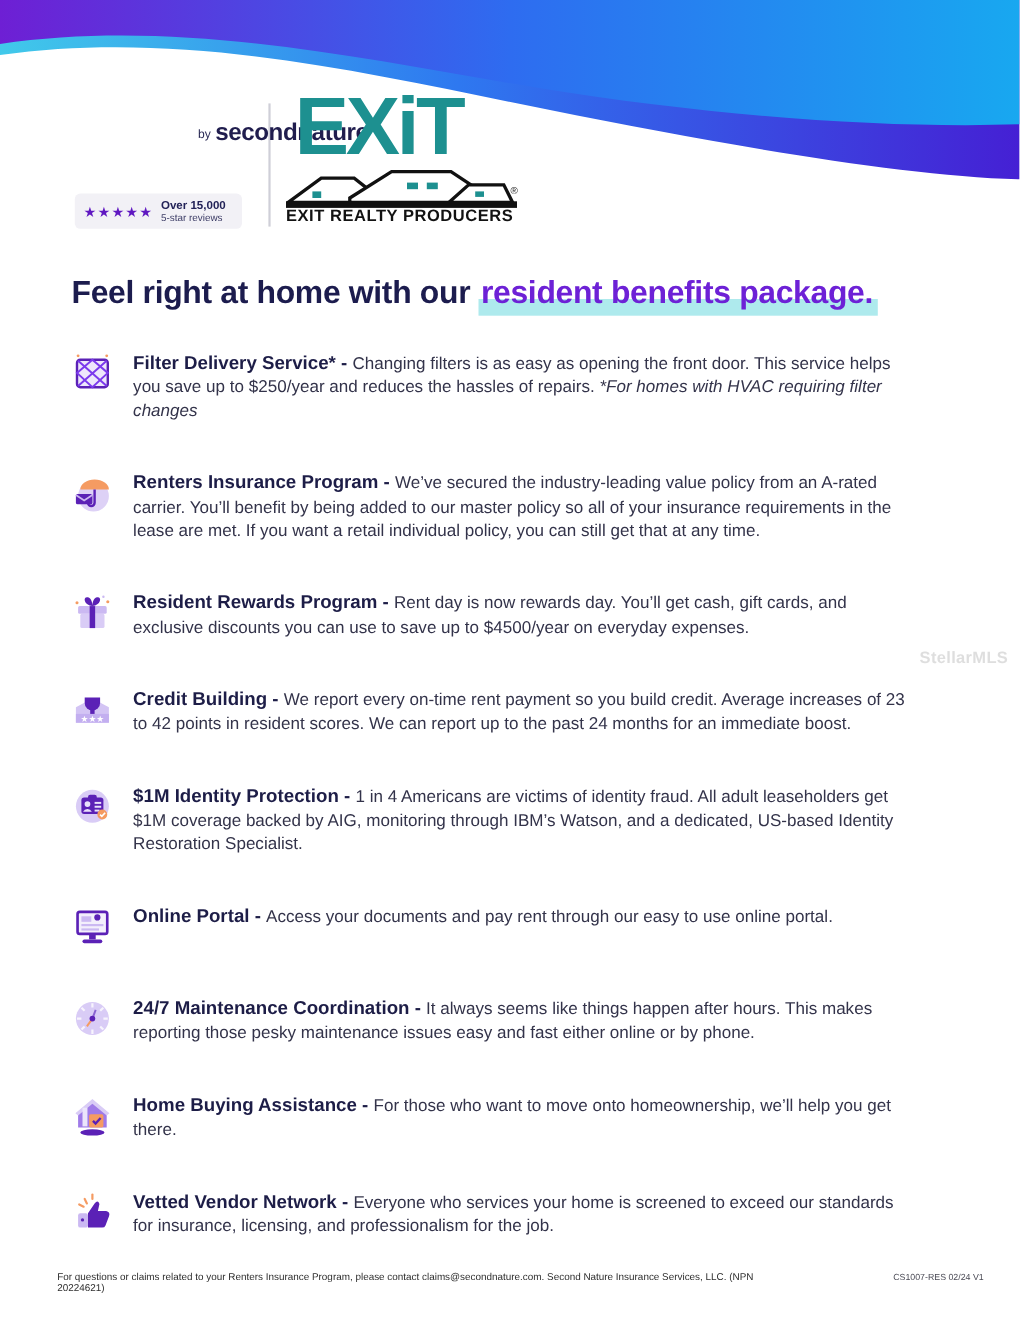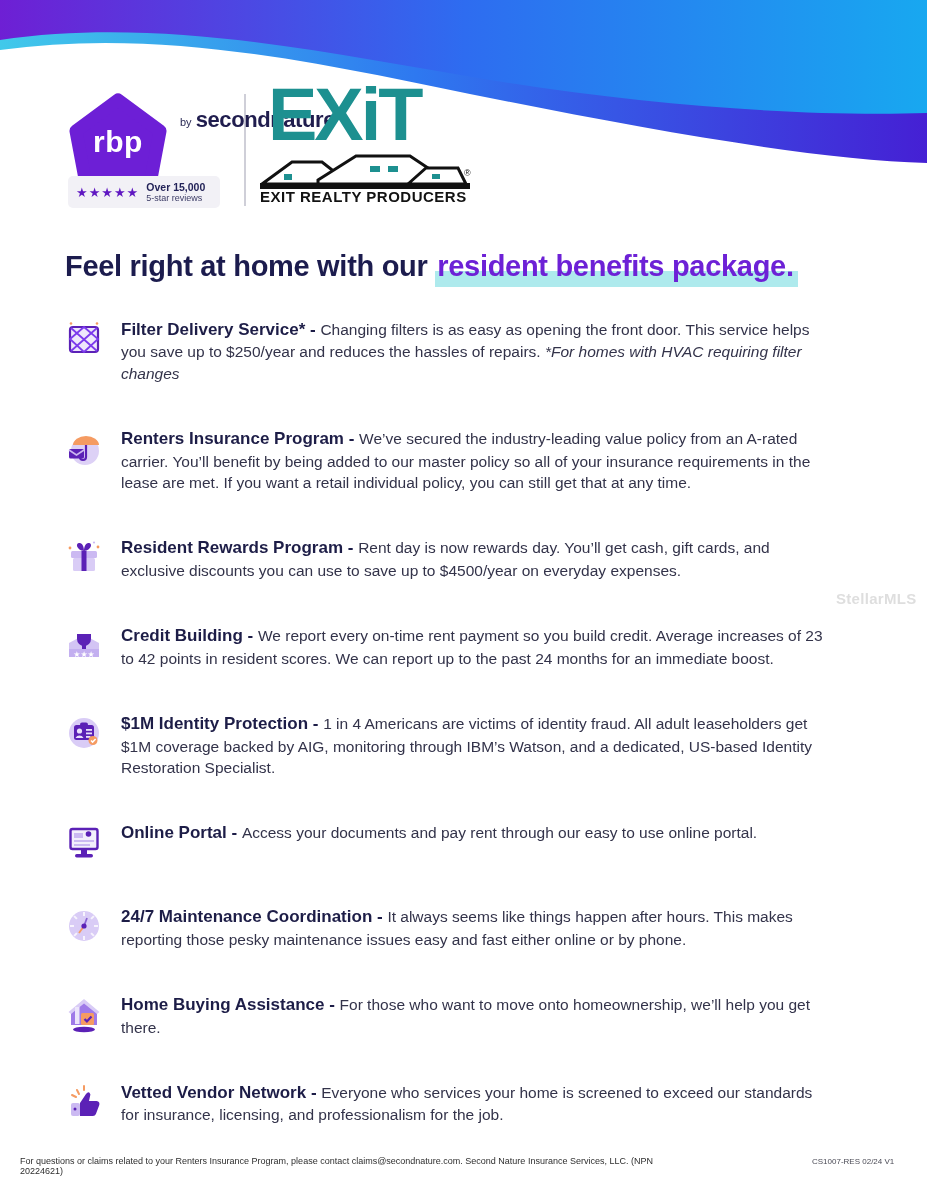--- a/index.html
+++ b/index.html
@@ -54,21 +54,21 @@
   .b-text em{font-style:italic;}
 
   
   .watermark{position:absolute;left:836px;top:590px;font-size:15px;font-weight:700;color:#c4c4c4;opacity:.55;letter-spacing:.3px;}
 
   
   .cta{position:absolute;left:0;top:1095px;width:927px;text-align:center;font-size:17.5px;color:var(--navy);}
   .cta a{color:var(--purple);font-weight:800;text-decoration:none;}
 
   
-  .footer-left{position:absolute;left:20px;top:1156px;width:650px;font-size:9px;color:#2e2e2e;}
+  .footer-left{position:absolute;left:52px;top:1156px;width:650px;font-size:9px;color:#2e2e2e;}
   .footer-right{position:absolute;left:812px;top:1157px;font-size:8px;color:#4a4a55;}
 </style>
 </head>
 <body>
 
 <div id="page">
 
   <svg class="banner" viewBox="0 0 927 168" preserveAspectRatio="none">
     <defs>
       <linearGradient id="gB" x1="0" y1="0" x2="1" y2="0">
@@ -81,27 +81,20 @@
         <stop offset="0.5" stop-color="#2e6cf0"></stop>
         <stop offset="1" stop-color="#18a8f0"></stop>
       </linearGradient>
     </defs>
     <path d="M0,0 H927 V163 C820,160 660,132 500,100 C340,68 170,26 0,50 Z" fill="url(#gB)"></path>
     <path d="M0,0 H927 V113 C810,117 650,106 490,80 C330,54 165,16 0,40 Z" fill="url(#gA)"></path>
   </svg>
 
   <div class="logo-row">
     <div class="rbp-block">
-      <div class="rbp-mark">
-        <div class="rbp-teal"></div>
-        <svg class="rbp-gem" width="100" height="100" viewBox="0 0 100 100">
-          <polygon points="50,8 92,39 82,92 18,92 8,39" fill="#6d1fd6" stroke="#6d1fd6" stroke-width="13" stroke-linejoin="round"></polygon>
-        </svg>
-        <div class="rbp-text">rbp</div>
-      </div>
       <div class="byline">
         <span class="by">by</span>
         <div class="brand-words">
           <span>second</span>
           <span>nature</span>
         </div>
       </div>
       <div class="reviews-badge">
         <span class="stars">★★★★★</span>
         <span class="reviews-lines">

